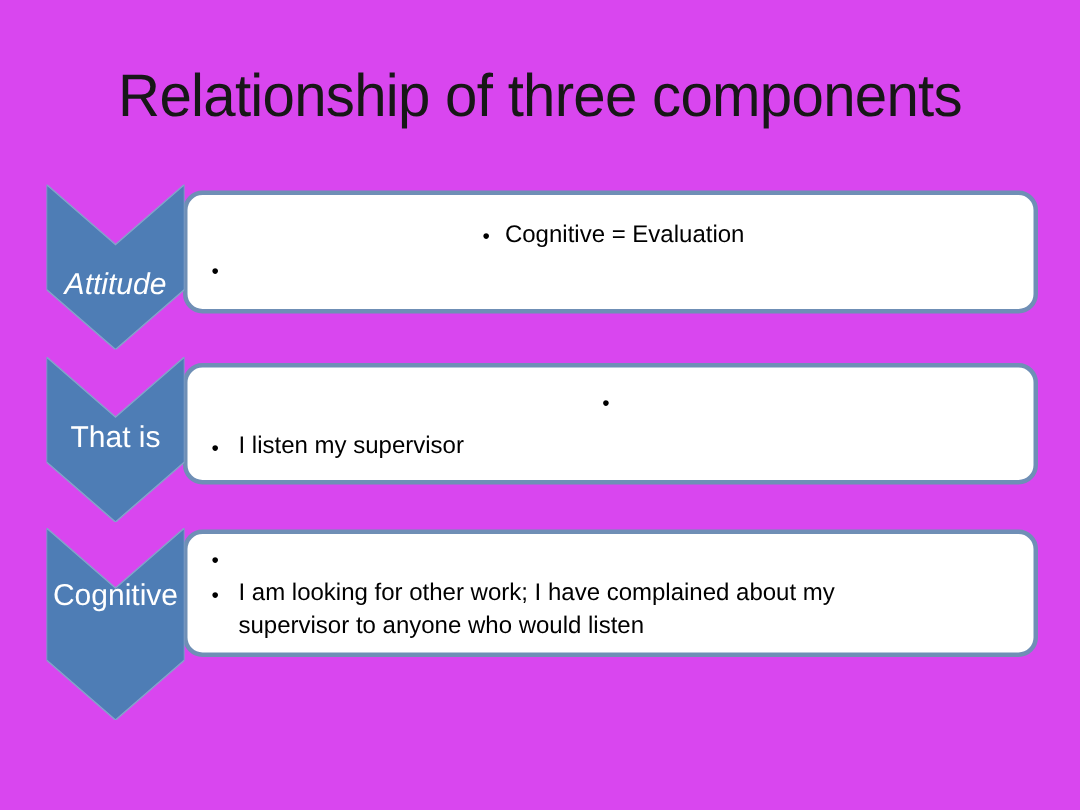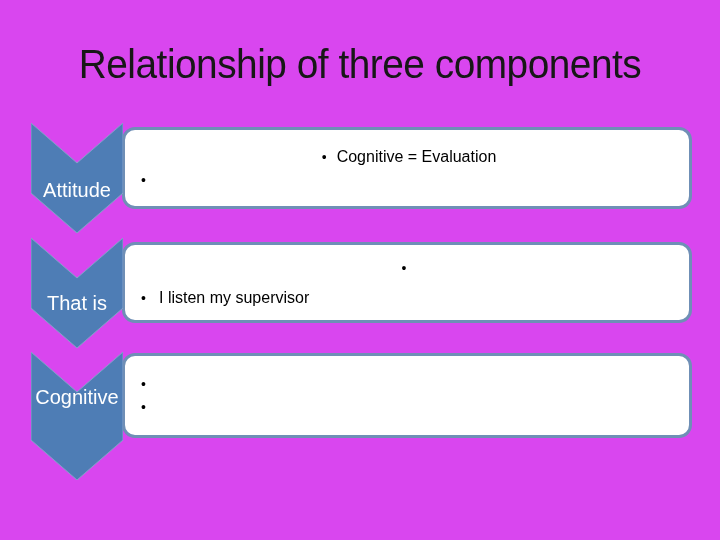--- a/index.html
+++ b/index.html
@@ -69,22 +69,22 @@
   .chevron svg{display:block;}
   .chev-label{
     position:absolute;
     left:0;width:100%;
     text-align:center;
     color:#ffffff;
     font-size:20px;
     line-height:21px;
     white-space:nowrap;
   }
-  .chev1 .chev-label{top:57px;}
-  .chev2 .chev-label{top:55px;}
+  .chev1 .chev-label{top:57px;font-style:italic;}
+  .chev2 .chev-label{top:44px;}
   .chev3 .chev-label{top:35px;}
 </style>
 </head>
 <body>
 
 <div class="slide">
 
   <h1 class="title">Relationship of three components</h1>
 
   <div class="box box1">
@@ -106,20 +106,21 @@
       <span class="btext">I listen my supervisor</span>
     </div>
   </div>
 
   <div class="box box3">
     <div class="brow">
       <span class="bullet">•</span>
     </div>
     <div class="brow">
       <span class="bullet">•</span>
+      <span class="btext w460">I am looking for other work; I have complained about my supervisor to anyone who would listen</span>
     </div>
   </div>
 
   <div class="chevron chev1">
     <svg width="92" height="110" viewBox="0 0 92 110">
       <polygon points="0,0 46,40 92,0 92,70 46,110 0,70" fill="#4e7db5" stroke="#84a2ca" stroke-width="1"></polygon>
     </svg>
     <span class="chev-label">Attitude</span>
   </div>
 

